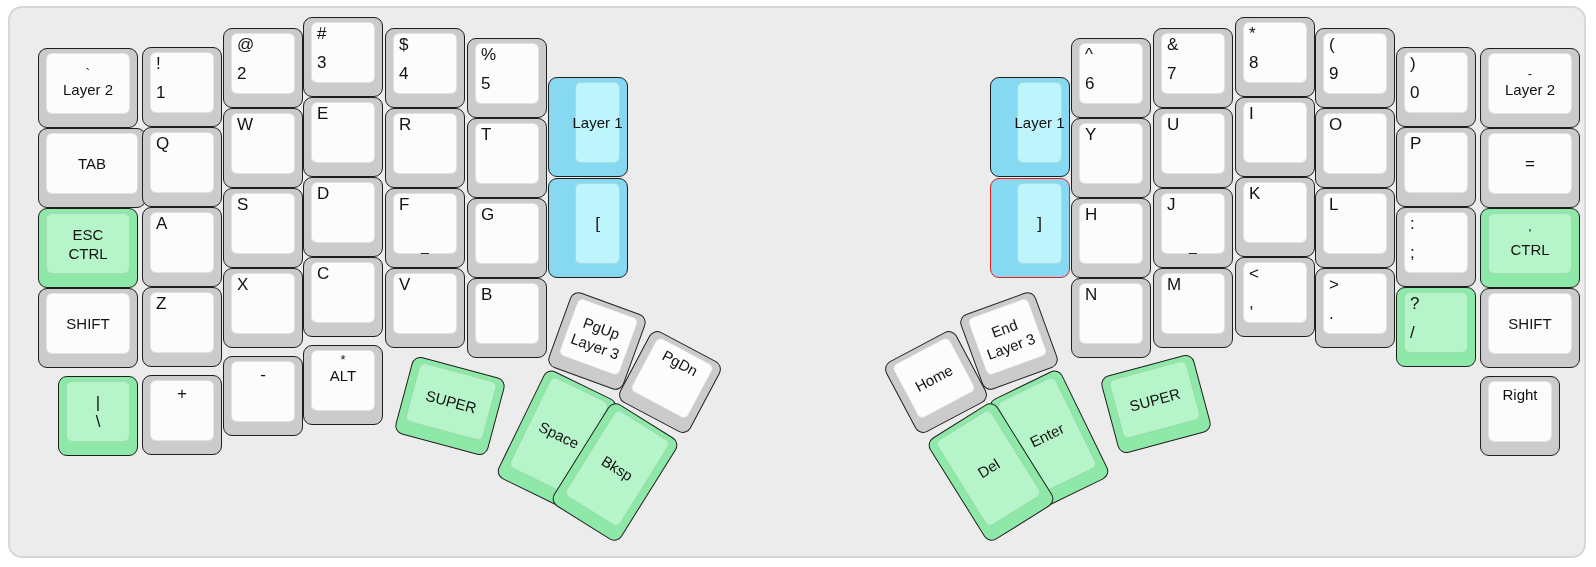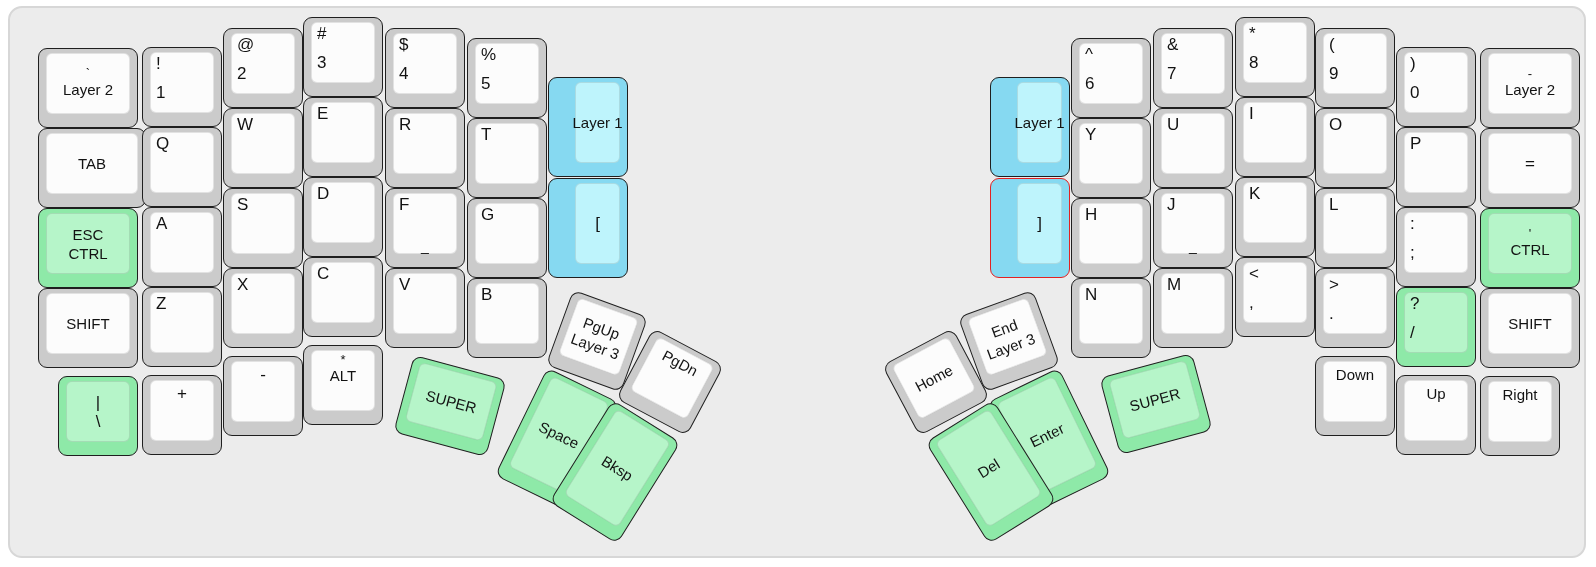--- a/index.html
+++ b/index.html
@@ -343,27 +343,20 @@
       <div class="cap">
         <span class="l-tl">L</span>
       </div>
     </div>
     <div class="key white" style="left: 1315px; top: 268px; width: 80px; height: 80px;">
       <div class="cap">
         <span class="l-tl">&gt;</span>
         <span class="l-ml">.</span>
       </div>
     </div>
-    <div class="key white" style="left: 1315px; top: 356px; width: 80px; height: 80px;">
-      <div class="cap">
-        <div class="stack top">
-          <span class="">Down</span>
-        </div>
-      </div>
-    </div>
     <div class="key white" style="left: 1396px; top: 47px; width: 80px; height: 80px;">
       <div class="cap">
         <span class="l-tl">)</span>
         <span class="l-ml">0</span>
       </div>
     </div>
     <div class="key white" style="left: 1396px; top: 127px; width: 80px; height: 80px;">
       <div class="cap">
         <span class="l-tl">P</span>
       </div>
@@ -371,27 +364,20 @@
     <div class="key white" style="left: 1396px; top: 207px; width: 80px; height: 80px;">
       <div class="cap">
         <span class="l-tl">:</span>
         <span class="l-ml">;</span>
       </div>
     </div>
     <div class="key green" style="left: 1396px; top: 287px; width: 80px; height: 80px;">
       <div class="cap">
         <span class="l-tl">?</span>
         <span class="l-ml">/</span>
-      </div>
-    </div>
-    <div class="key white" style="left: 1396px; top: 375px; width: 80px; height: 80px;">
-      <div class="cap">
-        <div class="stack top">
-          <span class="">Up</span>
-        </div>
       </div>
     </div>
     <div class="key white" style="left: 1480px; top: 48px; width: 100px; height: 80px;">
       <div class="cap">
         <div class="stack center">
           <span class="small">-</span>
           <span class="">Layer 2</span>
         </div>
       </div>
     </div>

